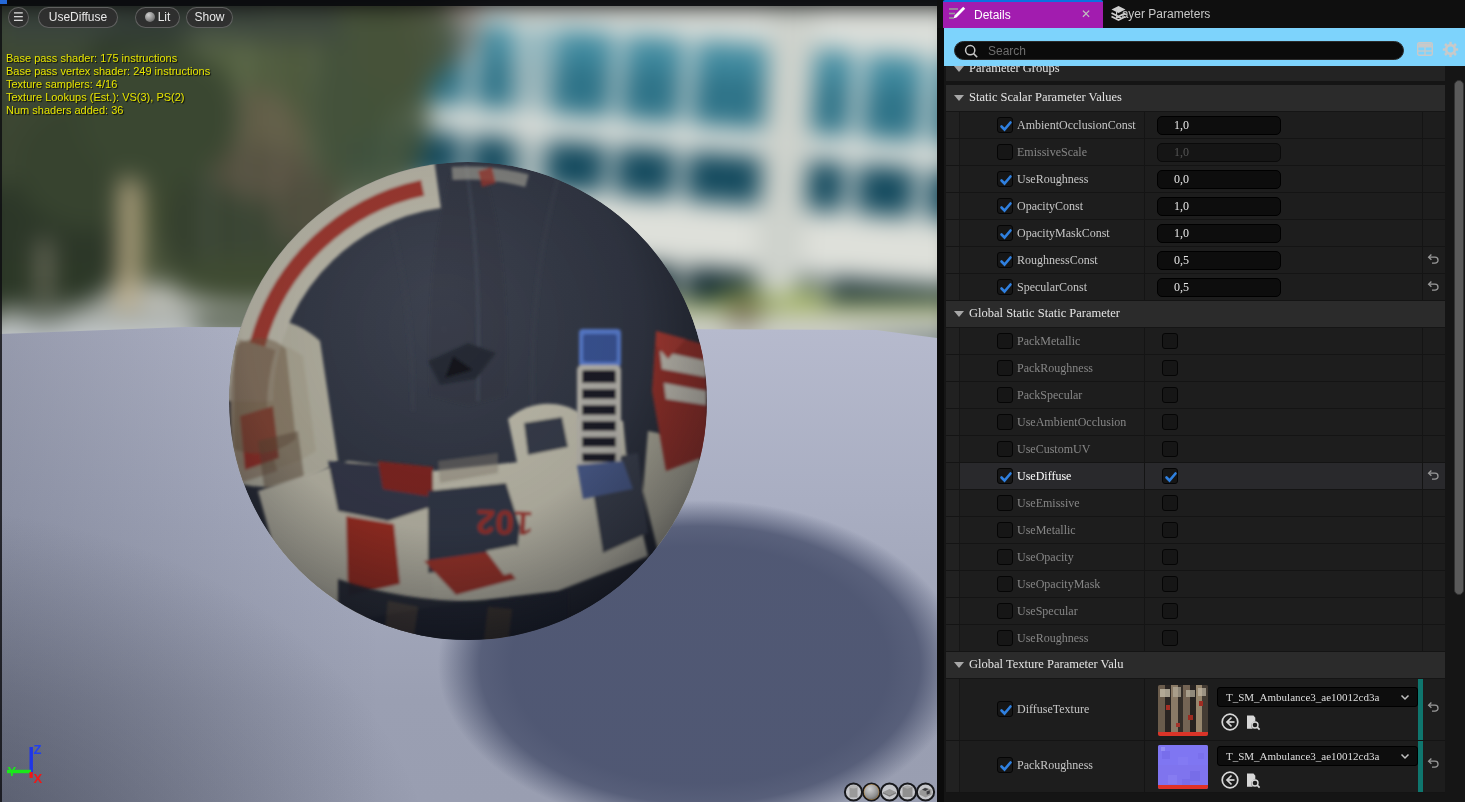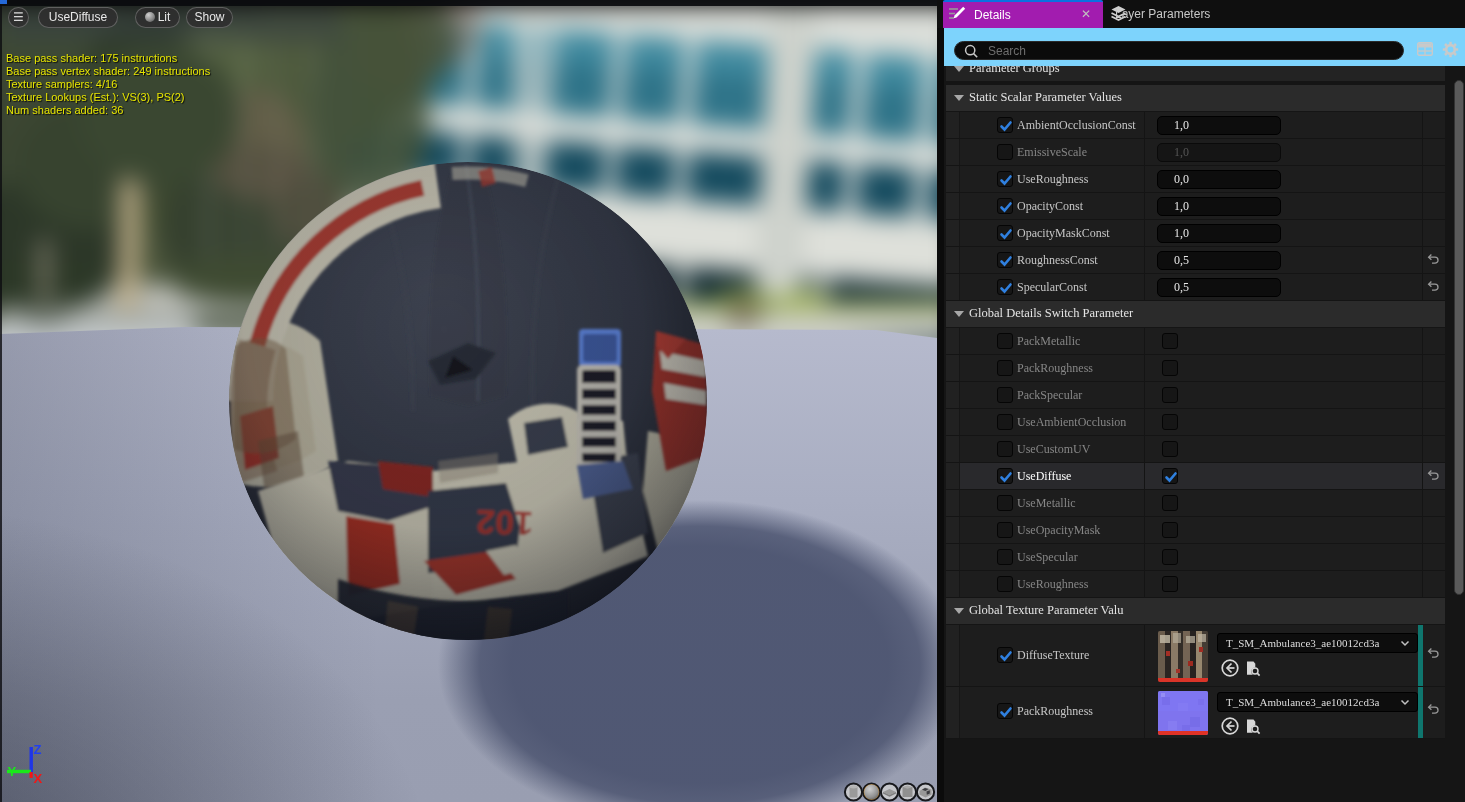--- a/index.html
+++ b/index.html
@@ -444,21 +444,21 @@
               <div class="valcol">
                 <span class="vinput">0,5</span>
               </div>
               <span class="reset"><svg width="14" height="14" viewBox="0 0 14 14">
                   <path d="M3.2 4.2 H9 a3 3 0 0 1 0 6 H6" stroke="#9a9a9a" stroke-width="1.3" fill="none"></path>
                   <path d="M5.4 1.6 L2.6 4.2 L5.4 6.8" stroke="#9a9a9a" stroke-width="1.3" fill="none"></path>
                 </svg></span>
             </div>
           <div class="cat">
               <div class="arrow"></div>
-              <div class="ctext">Global Details Switch Parameter</div>
+              <div class="ctext">Global Static Static Parameter</div>
             </div>
           <div class="row">
               <div class="gut"></div>
               <div class="namecol">
                 <span class="cb"></span>
                 <span class="label off">PackMetallic</span>
               </div>
               <div class="valcol">
                 <span class="vcb"></span>
               </div>
@@ -522,21 +522,41 @@
               </div>
               <span class="reset"><svg width="14" height="14" viewBox="0 0 14 14">
                   <path d="M3.2 4.2 H9 a3 3 0 0 1 0 6 H6" stroke="#9a9a9a" stroke-width="1.3" fill="none"></path>
                   <path d="M5.4 1.6 L2.6 4.2 L5.4 6.8" stroke="#9a9a9a" stroke-width="1.3" fill="none"></path>
                 </svg></span>
             </div>
           <div class="row">
               <div class="gut"></div>
               <div class="namecol">
                 <span class="cb"></span>
+                <span class="label off">UseEmissive</span>
+              </div>
+              <div class="valcol">
+                <span class="vcb"></span>
+              </div>
+            </div>
+          <div class="row">
+              <div class="gut"></div>
+              <div class="namecol">
+                <span class="cb"></span>
                 <span class="label off">UseMetallic</span>
+              </div>
+              <div class="valcol">
+                <span class="vcb"></span>
+              </div>
+            </div>
+          <div class="row">
+              <div class="gut"></div>
+              <div class="namecol">
+                <span class="cb"></span>
+                <span class="label off">UseOpacity</span>
               </div>
               <div class="valcol">
                 <span class="vcb"></span>
               </div>
             </div>
           <div class="row">
               <div class="gut"></div>
               <div class="namecol">
                 <span class="cb"></span>
                 <span class="label off">UseOpacityMask</span>

